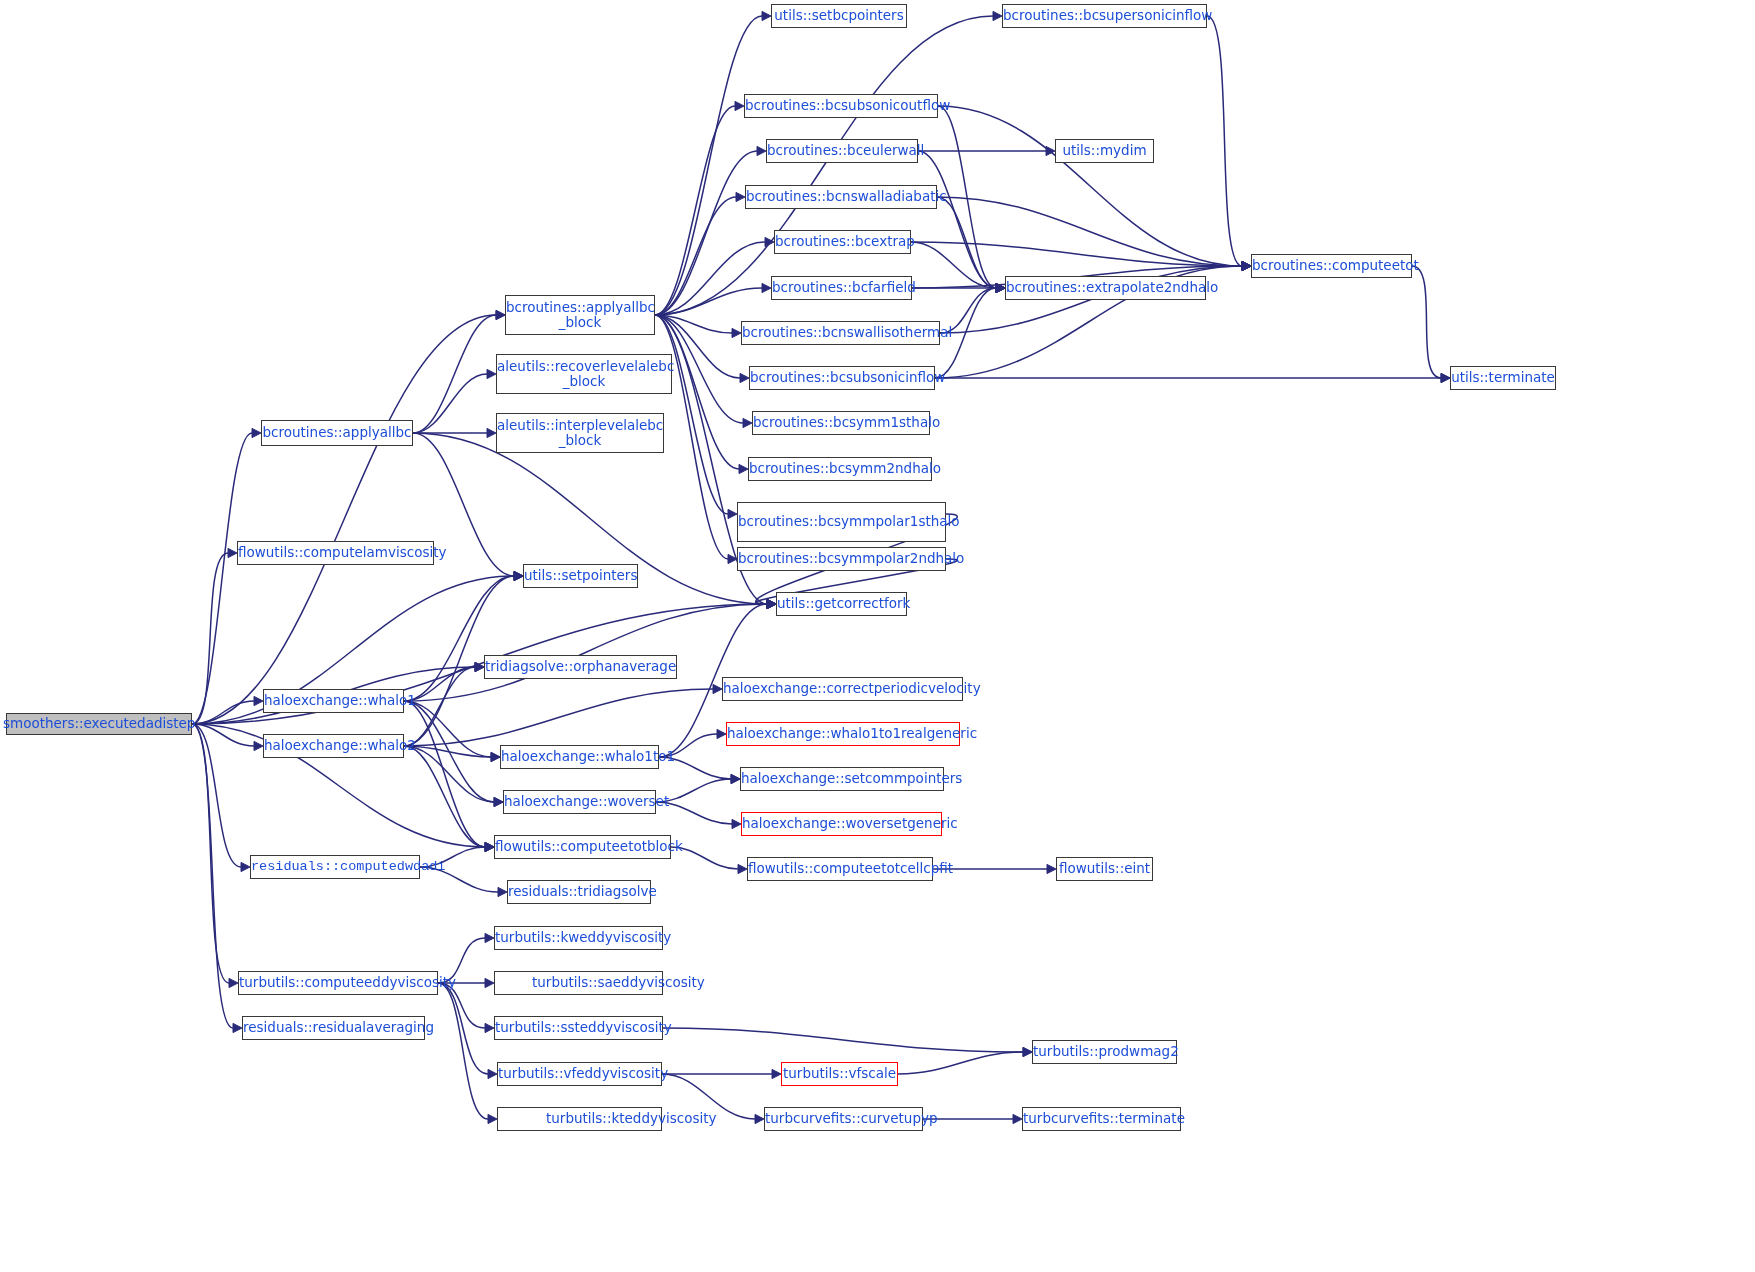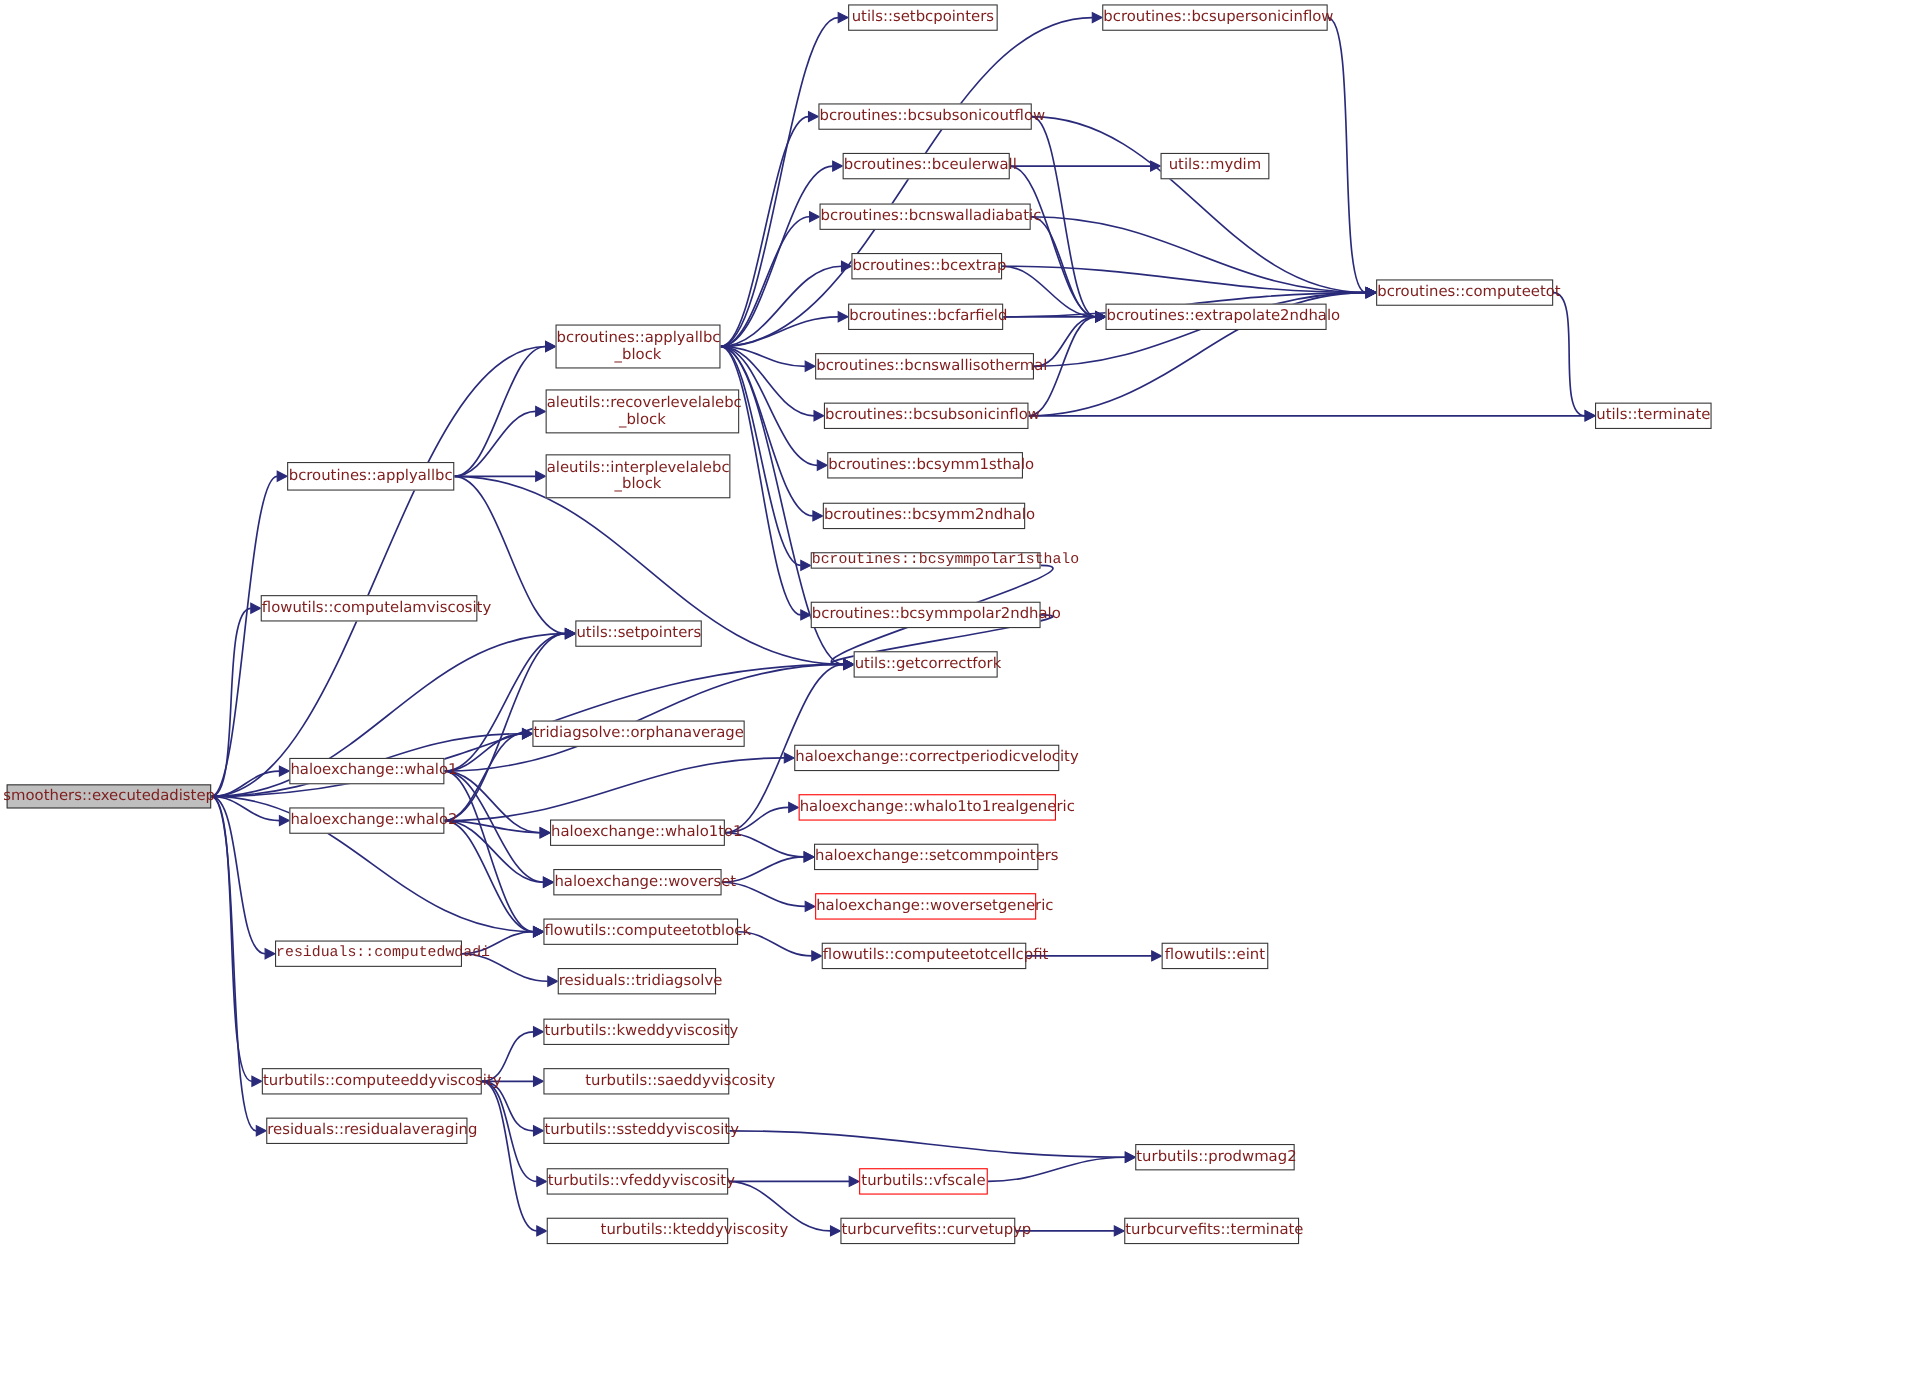--- a/index.html
+++ b/index.html
@@ -3,21 +3,21 @@
 <meta charset="utf-8">
 <style>
   html,body{margin:0;padding:0;background:#ffffff;}
   #canvas{position:relative;width:1755px;height:1272px;background:#ffffff;
           font-family:"DejaVu Sans","Liberation Sans",sans-serif;overflow:hidden;}
   svg.edges{position:absolute;left:0;top:0;width:1755px;height:1272px;}
   svg.edges path{fill:none;stroke:#2a2a7a;stroke-width:1.5px;}
   svg.edges polygon{fill:#2a2a7a;stroke:#2a2a7a;}
   .node{position:absolute;box-sizing:border-box;border:1px solid #383838;
         background:#ffffff;display:flex;align-items:center;justify-content:center;
-        text-align:center;color:#7f1d1d;line-height:1.12;white-space:pre-line;}
+        text-align:center;color:#1d4ed8;line-height:1.12;white-space:pre-line;}
   .node span{display:block;width:100%;padding:0 4px;}
   .node.red{border-color:#ff0000;}
   .node.root{background:#bfbfbf;border-color:#383838;}
 </style>
 </head>
 <body>
 
 <div id="canvas">
   <svg class="edges" viewBox="0 0 1755 1272">
     <g id="edge-group">
@@ -202,21 +202,21 @@
       <div class="node" style="left: 745px; top: 185px; width: 192px; height: 24px; font-size: 13.5px;"><span>bcroutines::bcnswalladiabatic</span></div>
       <div class="node" style="left: 774px; top: 230px; width: 137px; height: 24px; font-size: 13.5px;"><span>bcroutines::bcextrap</span></div>
       <div class="node" style="left: 771px; top: 276px; width: 141px; height: 24px; font-size: 13.5px;"><span>bcroutines::bcfarfield</span></div>
       <div class="node" style="left: 1005px; top: 276px; width: 201px; height: 24px; font-size: 13.5px;"><span>bcroutines::extrapolate2ndhalo</span></div>
       <div class="node" style="left: 1251px; top: 254px; width: 161px; height: 24px; font-size: 13.5px;"><span>bcroutines::computeetot</span></div>
       <div class="node" style="left: 741px; top: 321px; width: 199px; height: 24px; font-size: 13.5px;"><span>bcroutines::bcnswallisothermal</span></div>
       <div class="node" style="left: 749px; top: 366px; width: 186px; height: 24px; font-size: 13.5px;"><span>bcroutines::bcsubsonicinflow</span></div>
       <div class="node" style="left: 1450px; top: 366px; width: 106px; height: 24px; font-size: 13.5px;"><span>utils::terminate</span></div>
       <div class="node" style="left: 752px; top: 411px; width: 178px; height: 24px; font-size: 13.5px;"><span>bcroutines::bcsymm1sthalo</span></div>
       <div class="node" style="left: 748px; top: 457px; width: 184px; height: 24px; font-size: 13.5px;"><span>bcroutines::bcsymm2ndhalo</span></div>
-      <div class="node" style="left: 737px; top: 502px; width: 209px; height: 15px; font-size: 13.5px; font-family: Liberation Mono, monospace;"><span>bcroutines::bcsymmpolar1sthalo</span></div>
+      <div class="node" style="left: 737px; top: 502px; width: 209px; height: 40px; font-size: 13.5px;"><span>bcroutines::bcsymmpolar1sthalo</span></div>
       <div class="node" style="left: 737px; top: 547px; width: 209px; height: 24px; font-size: 13.5px;"><span>bcroutines::bcsymmpolar2ndhalo</span></div>
       <div class="node" style="left: 237px; top: 541px; width: 197px; height: 24px; font-size: 13.5px;"><span>flowutils::computelamviscosity</span></div>
       <div class="node" style="left: 523px; top: 564px; width: 115px; height: 24px; font-size: 13.5px;"><span>utils::setpointers</span></div>
       <div class="node" style="left: 776px; top: 592px; width: 131px; height: 24px; font-size: 13.5px;"><span>utils::getcorrectfork</span></div>
       <div class="node" style="left: 484px; top: 655px; width: 193px; height: 24px; font-size: 13.5px;"><span>tridiagsolve::orphanaverage</span></div>
       <div class="node" style="left: 722px; top: 677px; width: 241px; height: 24px; font-size: 13.5px;"><span>haloexchange::correctperiodicvelocity</span></div>
       <div class="node" style="left: 263px; top: 689px; width: 141px; height: 24px; font-size: 13.5px;"><span>haloexchange::whalo1</span></div>
       <div class="node red" style="left: 726px; top: 722px; width: 234px; height: 24px; font-size: 13.5px;"><span>haloexchange::whalo1to1realgeneric</span></div>
       <div class="node" style="left: 263px; top: 734px; width: 141px; height: 24px; font-size: 13.5px;"><span>haloexchange::whalo2</span></div>
       <div class="node" style="left: 500px; top: 745px; width: 159px; height: 24px; font-size: 13.5px;"><span>haloexchange::whalo1to1</span></div>

